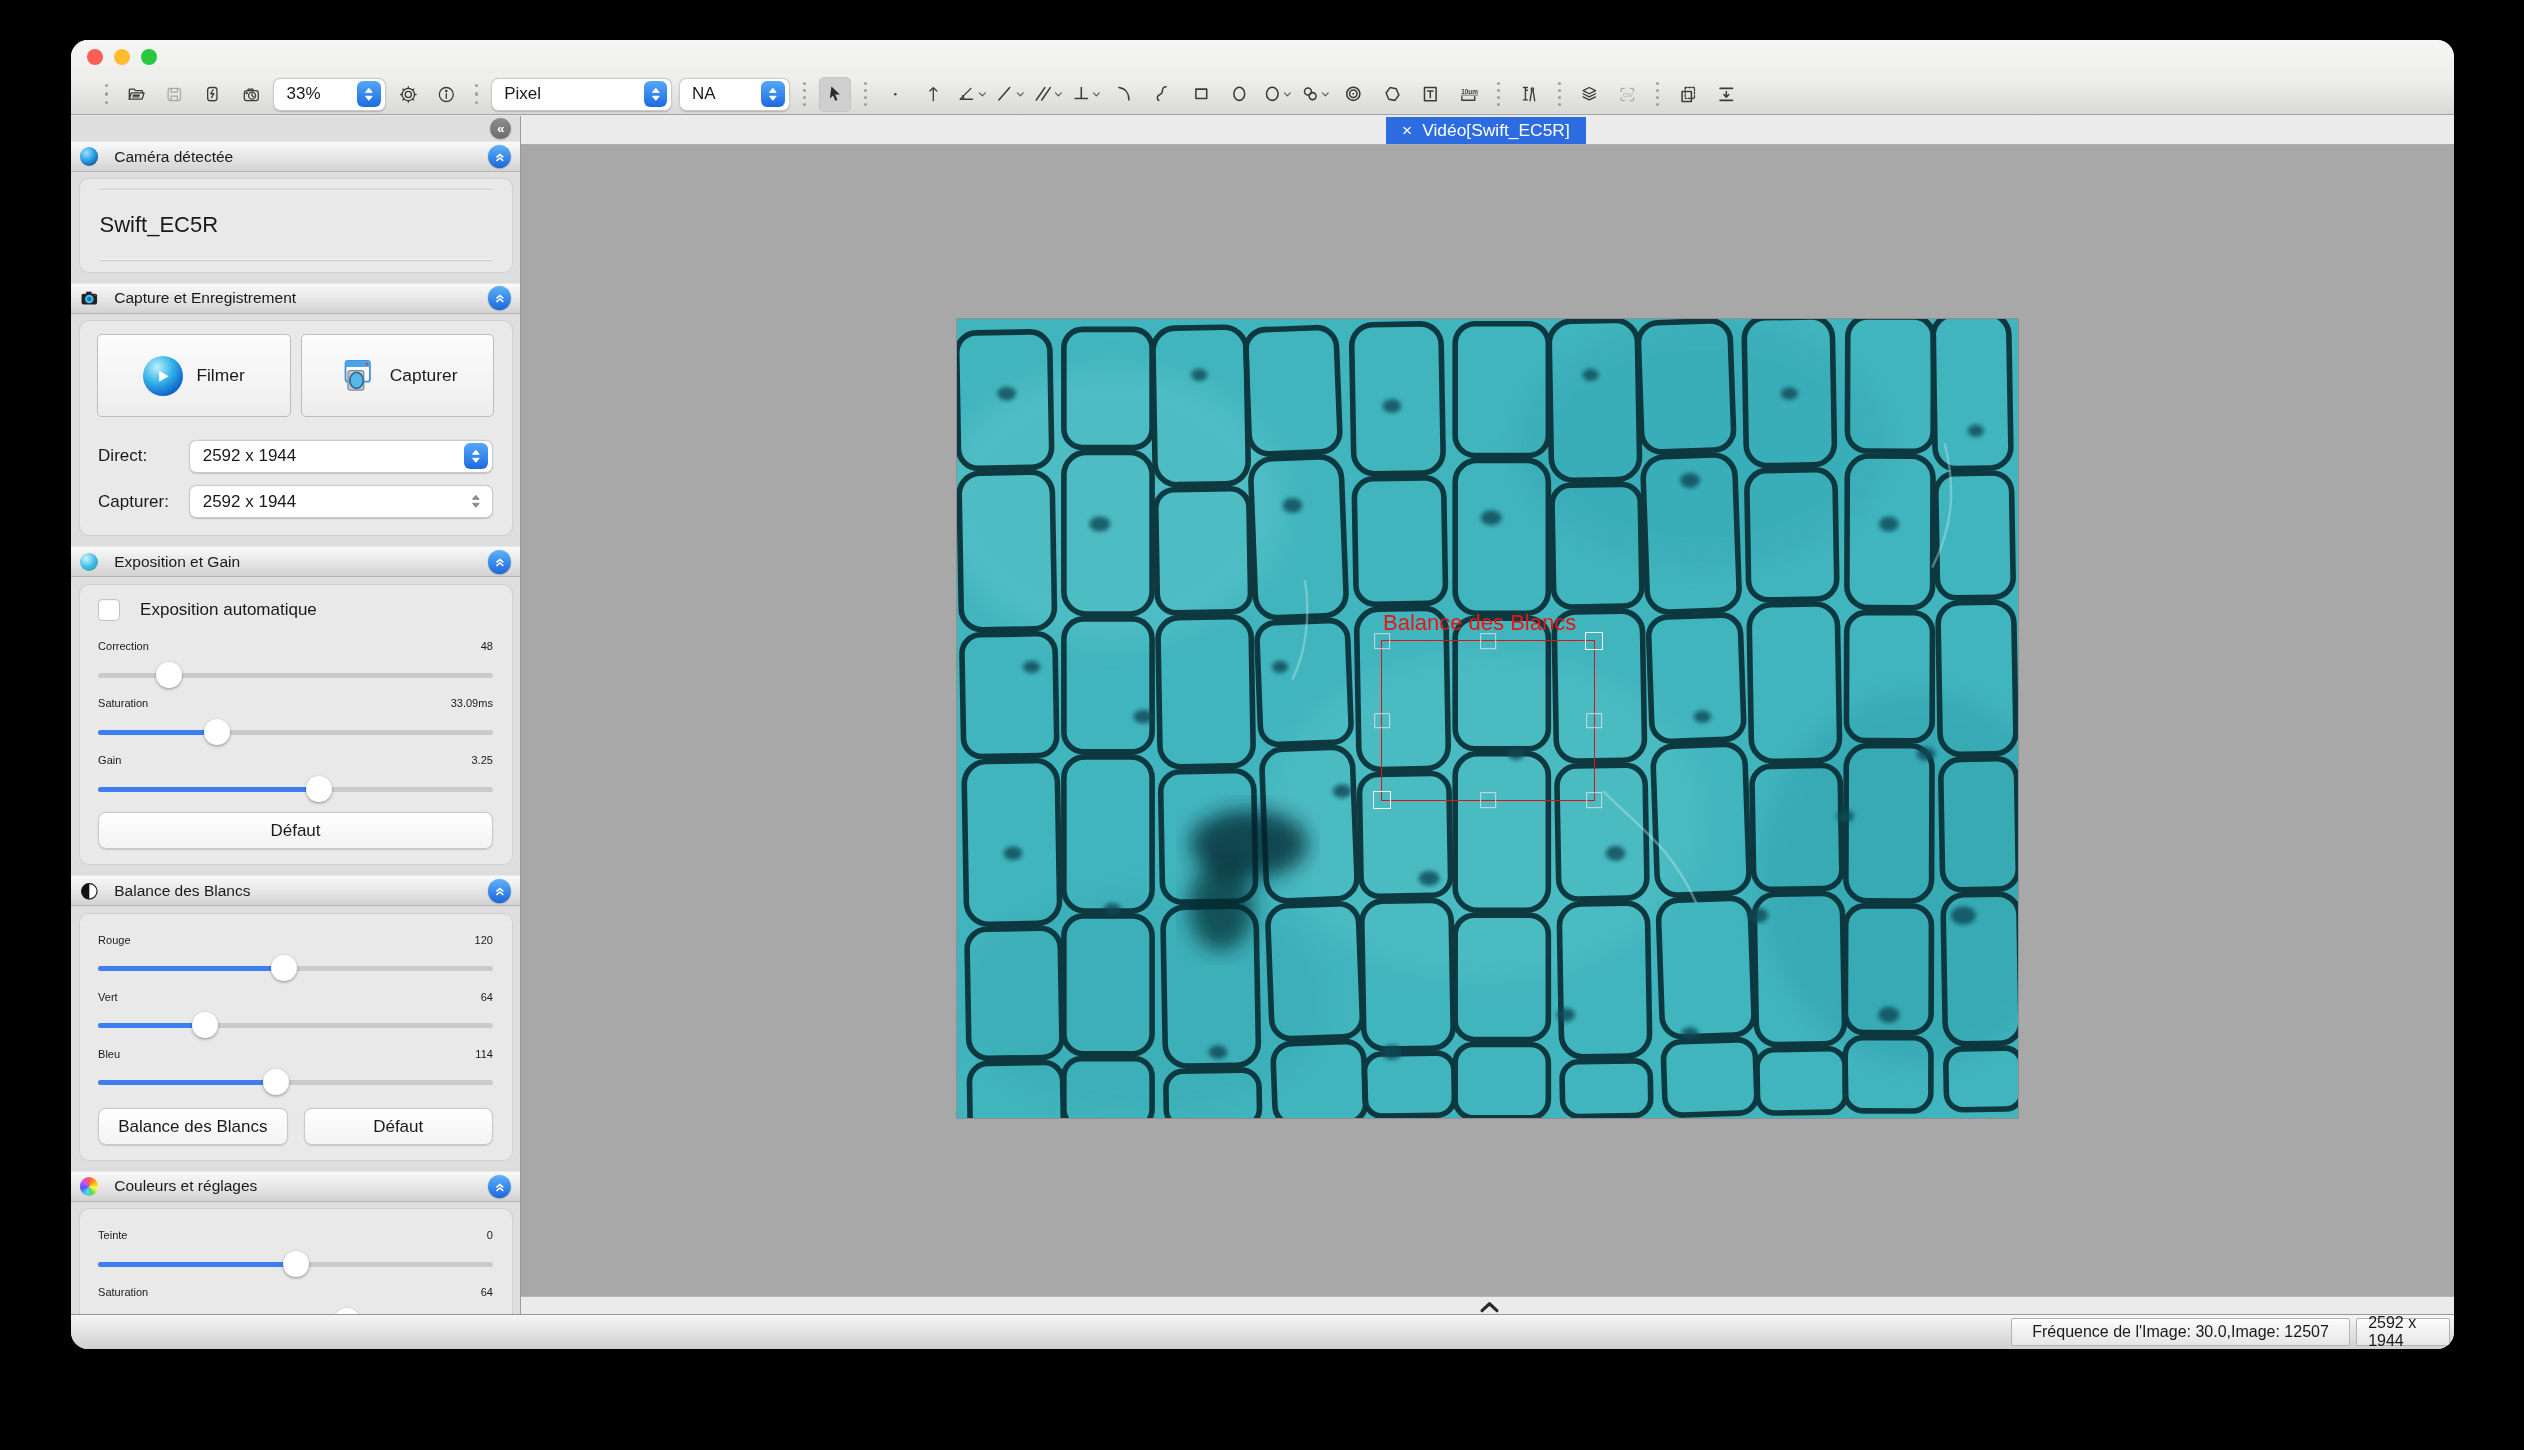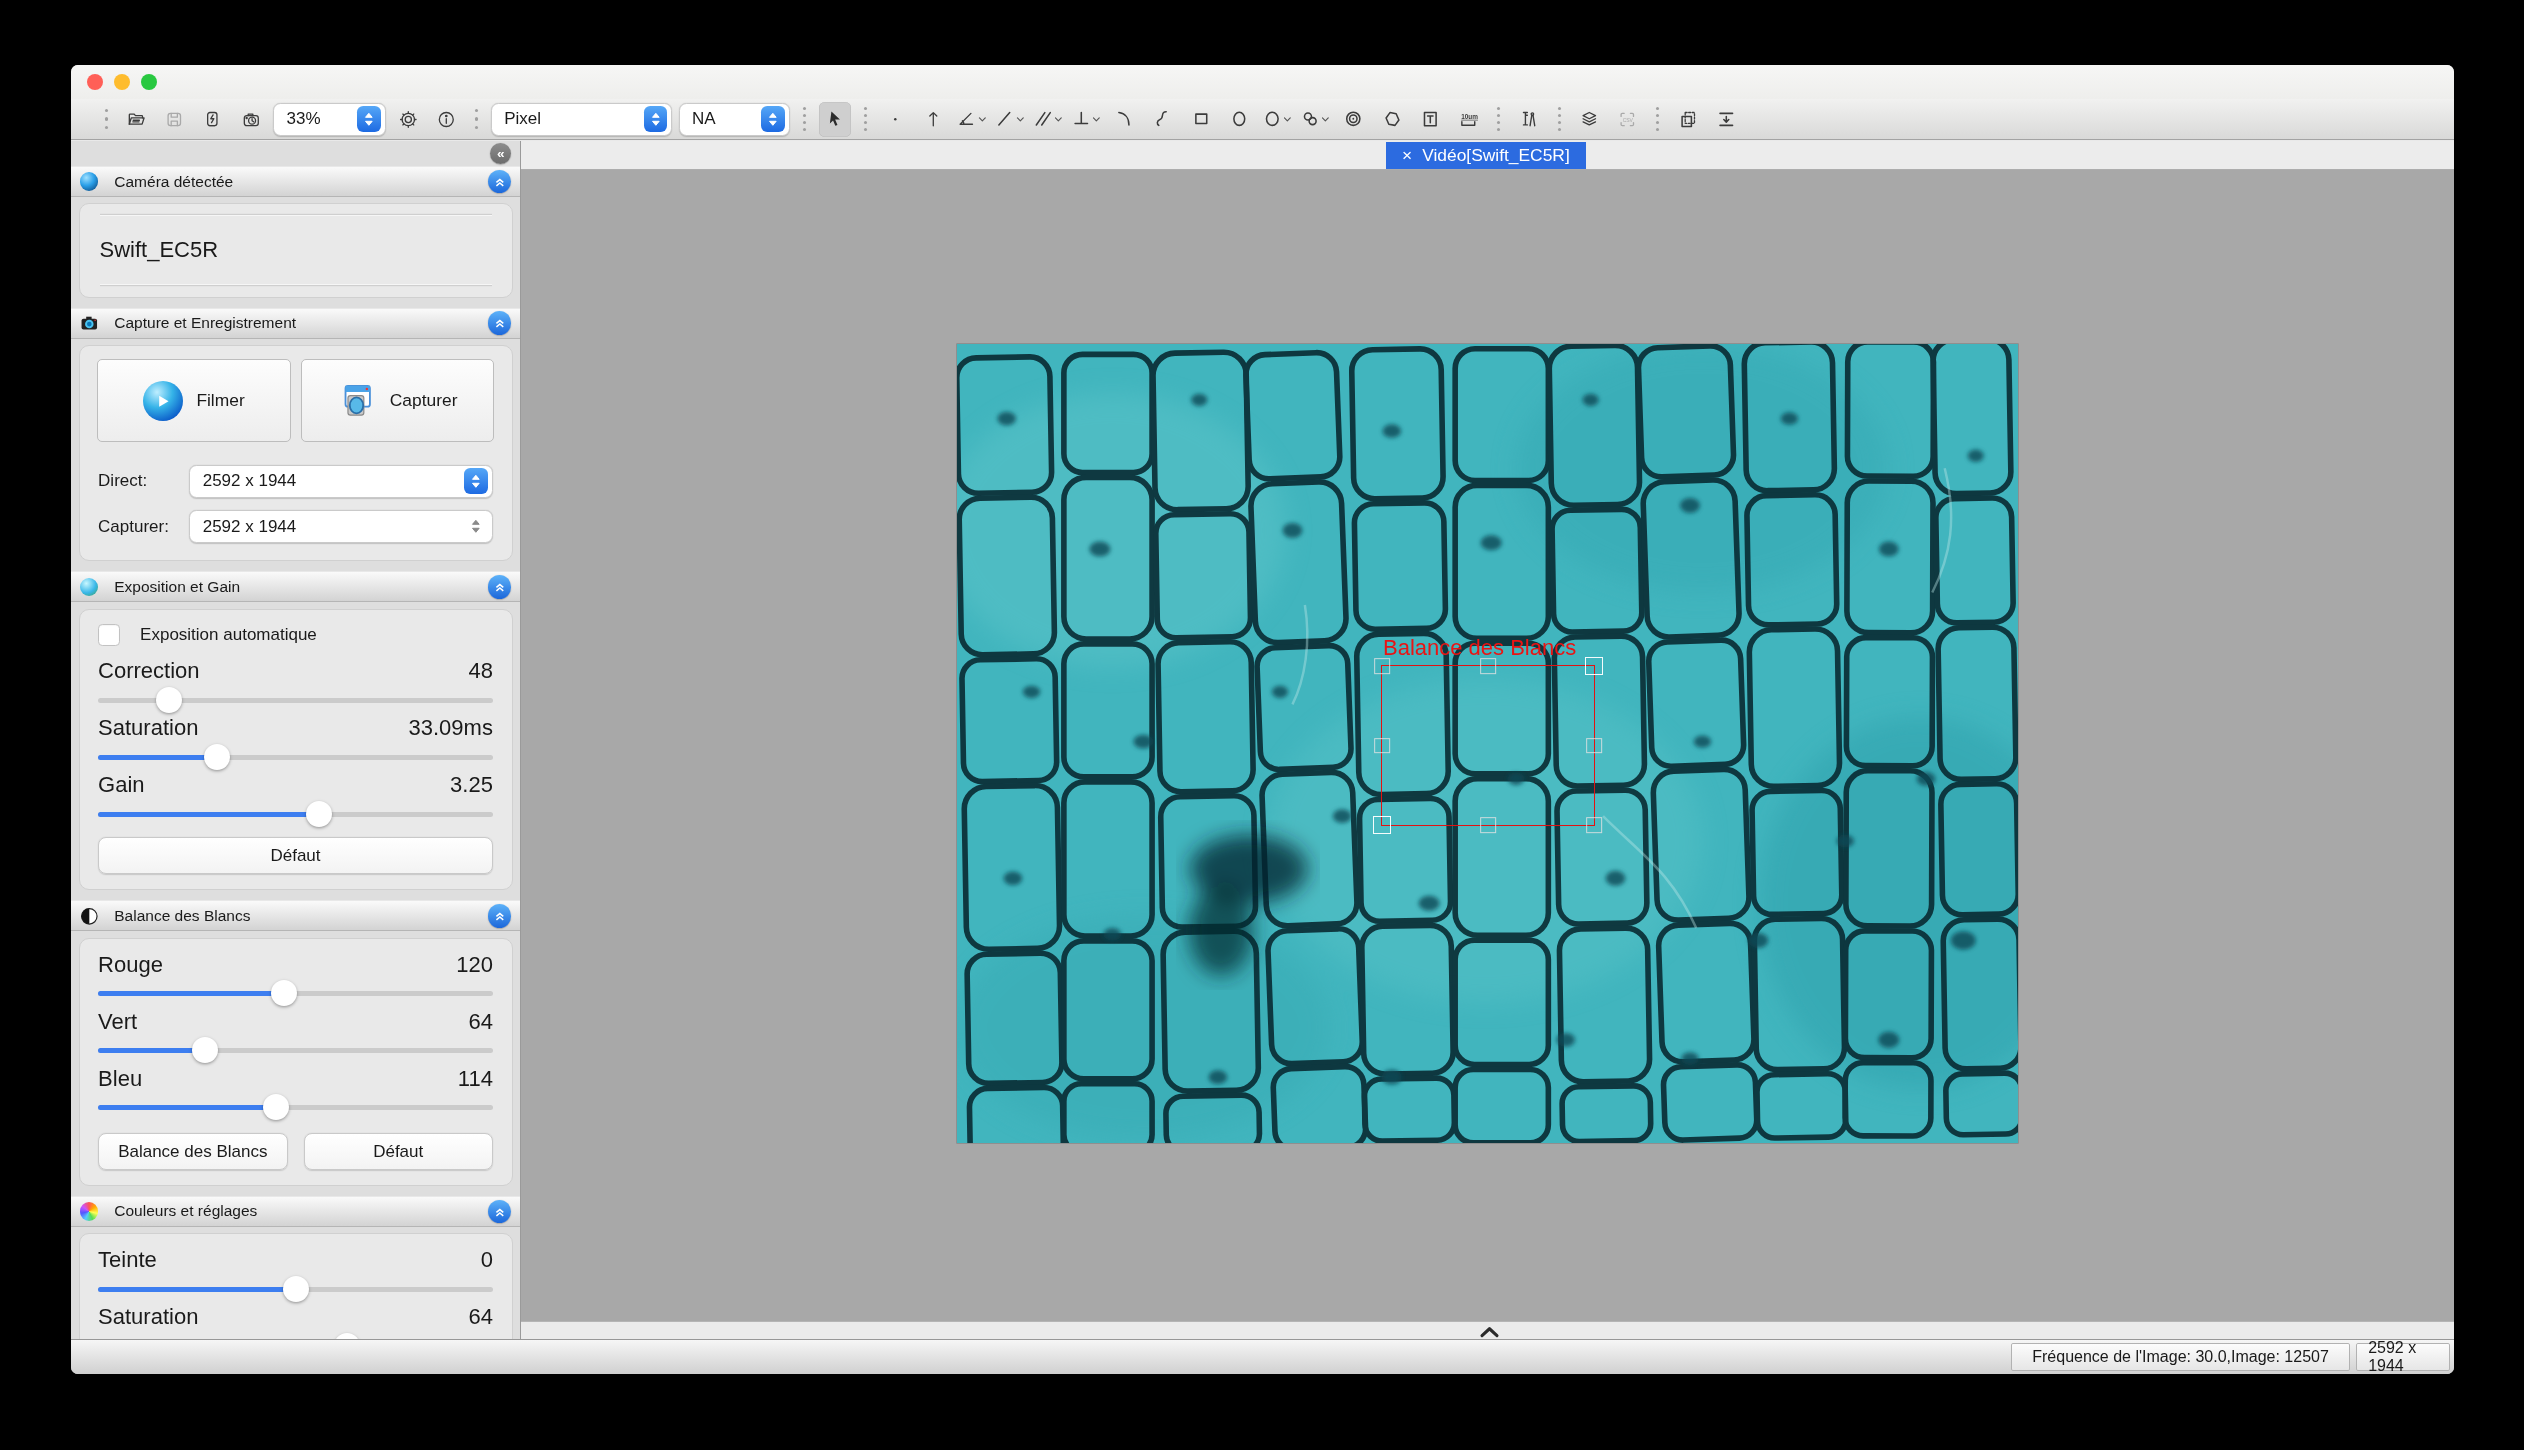--- a/index.html
+++ b/index.html
@@ -1,19 +1,19 @@
 <!DOCTYPE html>
 <html style="font-size:10px"><head>
 <meta charset="utf-8">
 <style>
   html,body{margin:0;padding:0;}
   body{width:2525px;height:1450px;position:relative;overflow:hidden;background:#000;
        font-family:"Liberation Sans",sans-serif;color:#1a1a1a;}
-  .win{position:absolute;left:71px;top:65px;width:2383px;height:1309px;background:#e9e9e9;
-       border-radius:7px;box-shadow:0 25px 75px rgba(0,0,0,.65);overflow:hidden;}
+  .win{position:absolute;left:71px;top:40px;width:2383px;height:1309px;background:#e9e9e9;
+       border-radius:17px;box-shadow:0 25px 75px rgba(0,0,0,.65);overflow:hidden;}
   
   .titlebar{height:34px;background:linear-gradient(#f6f6f5,#eeeeec);display:flex;align-items:center;padding-left:16px;}
   .tl{width:16px;height:16px;border-radius:50%;margin-right:11.2px;}
   .tl.red{background:#ff5f57;}.tl.yellow{background:#febc2e;}.tl.green{background:#28c840;}
   
   .toolbar{height:40px;background:linear-gradient(#f1f1f0,#d9d9d8);border-bottom:1.2px solid #a3a3a3;
            display:flex;align-items:center;padding-left:27px;gap:6.2px;}
   .tbtn{height:35px;min-width:32px;display:flex;align-items:center;justify-content:center;border-radius:5.6px;}
   .tbtn svg{stroke:#3c3c3c;fill:none;stroke-width:1.7;stroke-linecap:round;stroke-linejoin:round;}
   .tbtn.disabled svg{stroke:#a9a9a9;}
@@ -34,21 +34,21 @@
   .sidebar{width:449px;background:#dedede;border-right:1.2px solid #9a9a9a;position:relative;overflow:hidden;flex:none;}
   .sb-topstrip{height:25px;display:flex;justify-content:flex-end;align-items:center;padding-right:8.7px;}
   .collapse-btn{width:21px;height:21px;border-radius:50%;background:linear-gradient(#8d8d8d,#6c6c6c);color:#fff;
                 display:flex;align-items:center;justify-content:center;font-size:13.7px;font-weight:bold;box-shadow:0 0.6px 1.2px rgba(0,0,0,.4);}
   .phead{height:29px;background:linear-gradient(#fafafa,#d3d3d3);border-top:0.6px solid #e8e8e8;border-bottom:0.6px solid #b5b5b5;
          display:flex;align-items:center;padding:0 8.7px;gap:16px;}
   .ptitle{font-size:15.5px;flex:1;}
   .pcollapse{width:23.6px;height:23.6px;border-radius:50%;background:linear-gradient(#5db2f9,#1c67da);display:flex;
              align-items:center;justify-content:center;box-shadow:0 0.6px 1.2px rgba(0,0,0,.35);}
   .pbody{background:#e9e9e9;border:0.6px solid #d0d0d0;border-radius:10px;margin:6.2px 7.5px 10px 7.5px;padding:11.2px 0;}
-  .lrow{display:flex;justify-content:space-between;align-items:center;padding:0 18.6px;font-size:22px;height:30px;}
+  .lrow{display:flex;justify-content:space-between;align-items:center;padding:0 18.6px;font-size:11px;height:30px;}
   .camname{font-size:22px;padding:21px 0;margin:0 20px;border-top:1.2px solid #f6f6f6;border-bottom:1.2px solid #f6f6f6;
            box-shadow:0 -1.2px 0 #cfcfcf, 0 1.2px 0 #cfcfcf;}
   .bigbtns{display:flex;gap:10px;padding:2.5px 17.4px 16px 17.4px;}
   .bigbtn{flex:1;height:81px;background:linear-gradient(#fdfdfd,#ededed);border:0.6px solid #bdbdbd;border-radius:5px;
           display:flex;align-items:center;justify-content:center;gap:13.7px;font-size:17.4px;}
   .fieldrow{display:flex;align-items:center;padding:6.2px 18.6px;gap:11.2px;font-size:17px;}
   .fieldrow .flabel{width:80px;flex:none;}
   .fieldrow .select{flex:1;}
   .slider{position:relative;height:27px;margin:0 18.6px;}
   .slider .track{position:absolute;left:0;right:0;top:11.2px;height:5.6px;border-radius:3.1px;background:#cbcbcb;}

